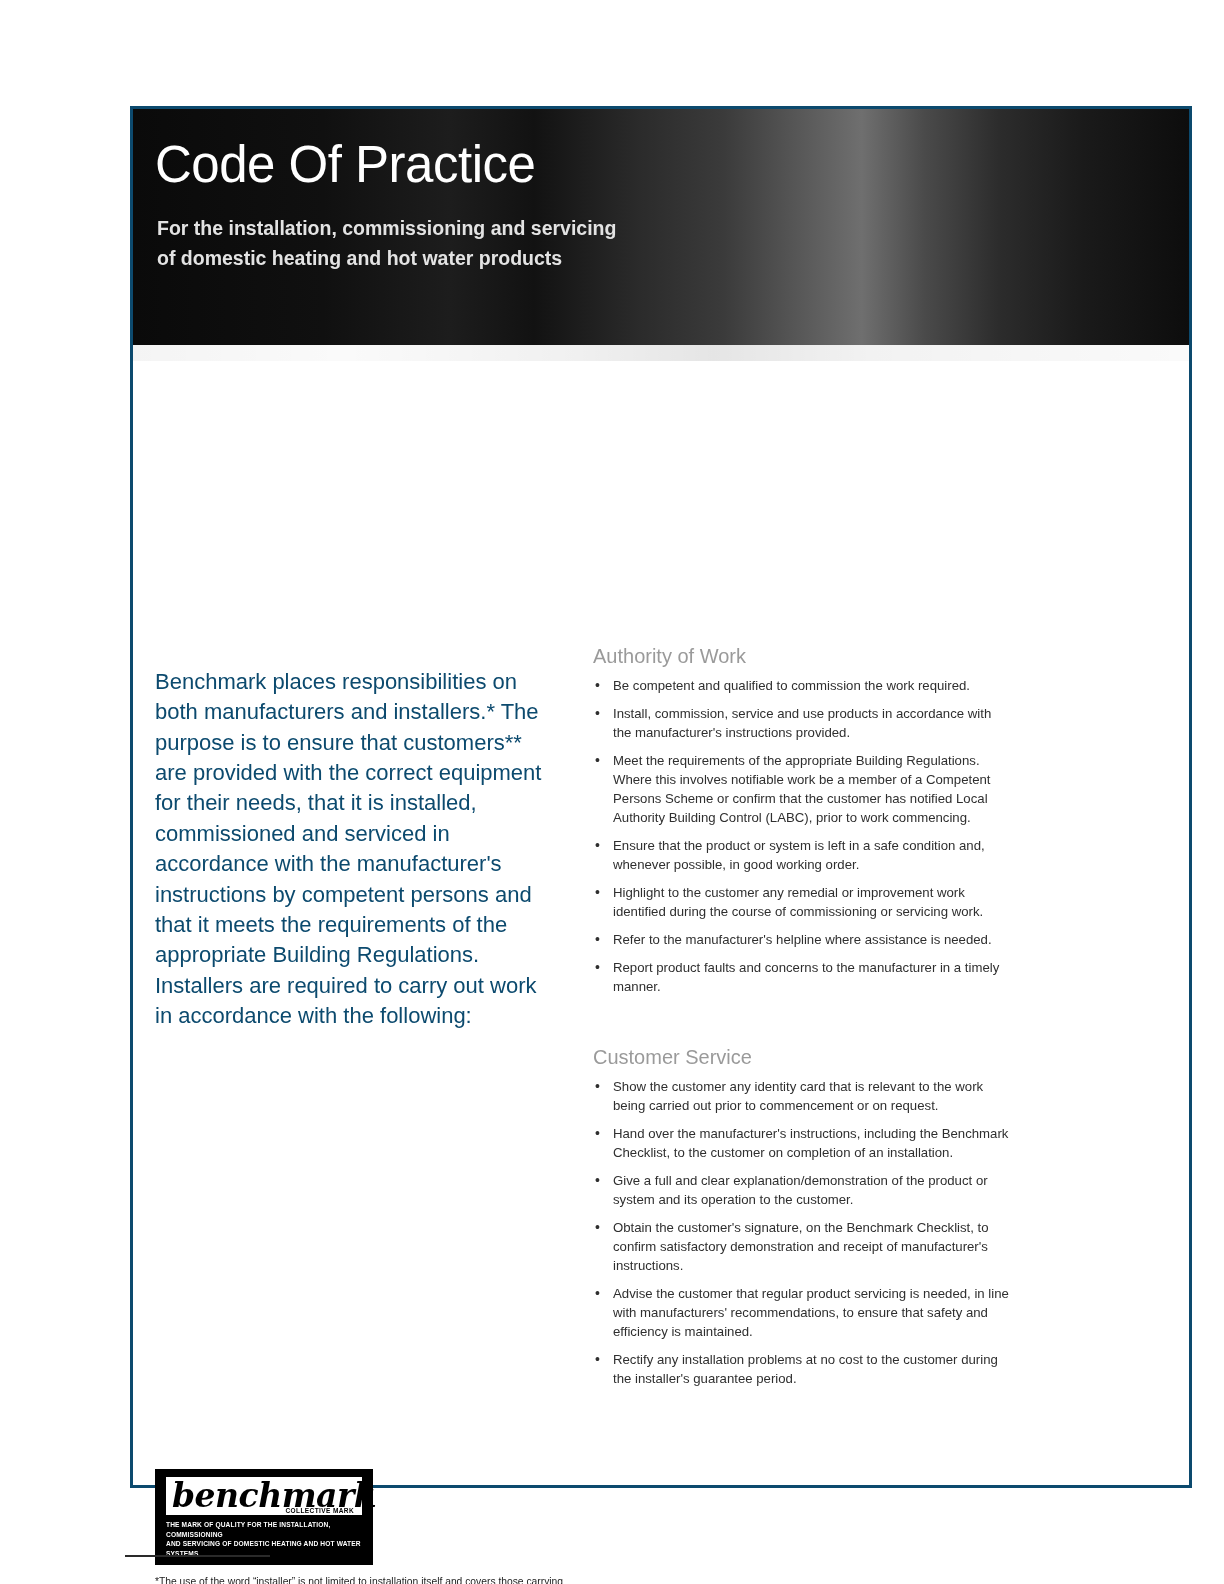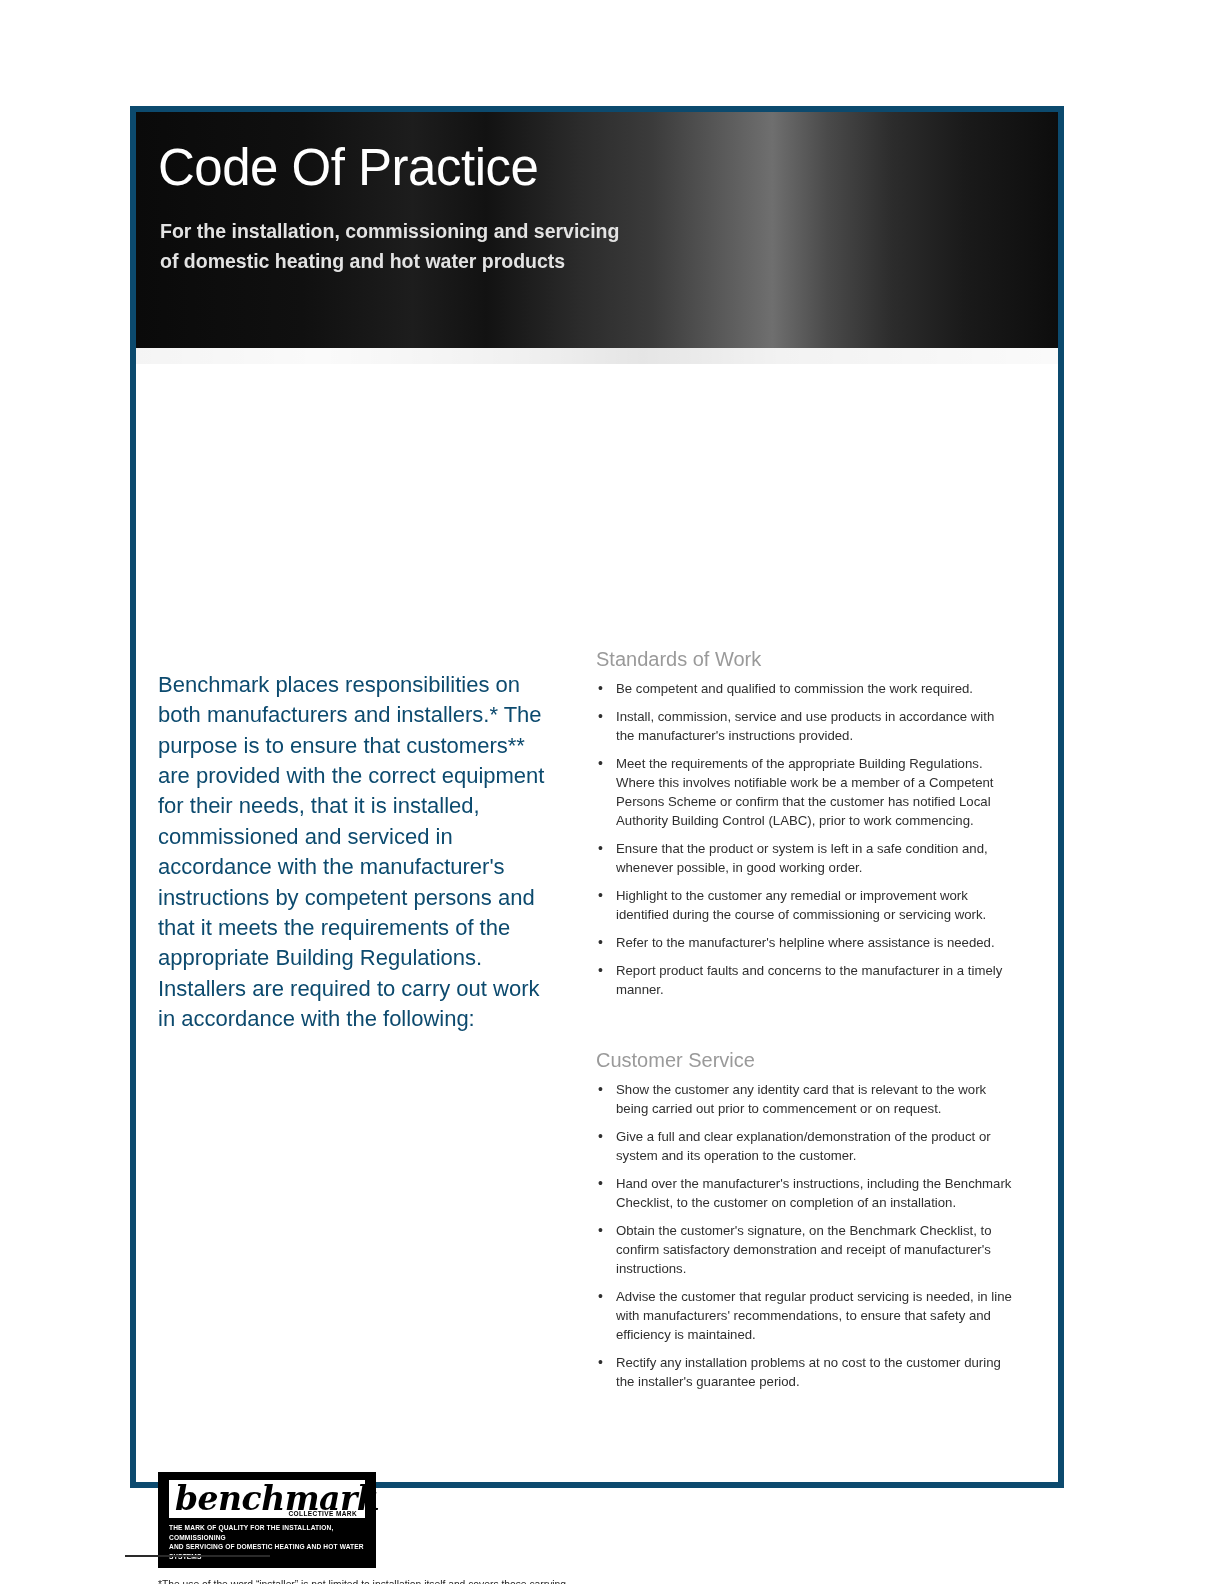--- a/index.html
+++ b/index.html
@@ -12,24 +12,24 @@
     height: 1584px;
     font-family: "Liberation Sans", sans-serif;
     position: relative;
     overflow: hidden;
   }
 
   .page {
     position: absolute;
     left: 130px;
     top: 106px;
-    width: 934px;
+    width: 1062px;
     height: 1382px;
     background: #ffffff;
-    border: 6px solid #0c4a6e;
+    border: 3px solid #0c4a6e;
     box-sizing: border-box;
   }
 
   
   .header {
     position: relative;
     height: 236px;
     background:
       linear-gradient(to right,
         #0a0a0a 0%,
@@ -223,36 +223,36 @@
   <div class="ghost-band"></div>
 
   <div class="body-area">
 
     <div class="col-left">
       <p class="intro">Benchmark places responsibilities on both manufacturers and installers.* The purpose is to ensure that customers** are provided with the correct equipment for their needs, that it is installed, commissioned and serviced in accordance with the manufacturer's instructions by competent persons and that it meets the requirements of the appropriate Building Regulations. Installers are required to carry out work in accordance with the following:</p>
     </div>
 
     <div class="col-right">
 
-      <h2 class="section-heading">Standards of Work</h2>
+      <h2 class="section-heading">Authority of Work</h2>
       <ul class="bullets">
         <li>Be competent and qualified to commission the work required.</li>
         <li>Install, commission, service and use products in accordance with the manufacturer's instructions provided.</li>
         <li>Meet the requirements of the appropriate Building Regulations. Where this involves notifiable work be a member of a Competent Persons Scheme or confirm that the customer has notified Local Authority Building Control (LABC), prior to work commencing.</li>
         <li>Ensure that the product or system is left in a safe condition and, whenever possible, in good working order.</li>
         <li>Highlight to the customer any remedial or improvement work identified during the course of commissioning or servicing work.</li>
         <li>Refer to the manufacturer's helpline where assistance is needed.</li>
         <li>Report product faults and concerns to the manufacturer in a timely manner.</li>
       </ul>
 
       <h2 class="section-heading second">Customer Service</h2>
       <ul class="bullets">
         <li>Show the customer any identity card that is relevant to the work being carried out prior to commencement or on request.</li>
+        <li>Hand over the manufacturer's instructions, including the Benchmark Checklist, to the customer on completion of an installation.</li>
         <li>Give a full and clear explanation/demonstration of the product or system and its operation to the customer.</li>
-        <li>Hand over the manufacturer's instructions, including the Benchmark Checklist, to the customer on completion of an installation.</li>
         <li>Obtain the customer's signature, on the Benchmark Checklist, to confirm satisfactory demonstration and receipt of manufacturer's instructions.</li>
         <li>Advise the customer that regular product servicing is needed, in line with manufacturers' recommendations, to ensure that safety and efficiency is maintained.</li>
         <li>Rectify any installation problems at no cost to the customer during the installer's guarantee period.</li>
       </ul>
 
     </div>
 
     <div class="logo-block">
       <div class="logo-box">
         <span class="logo-word">

